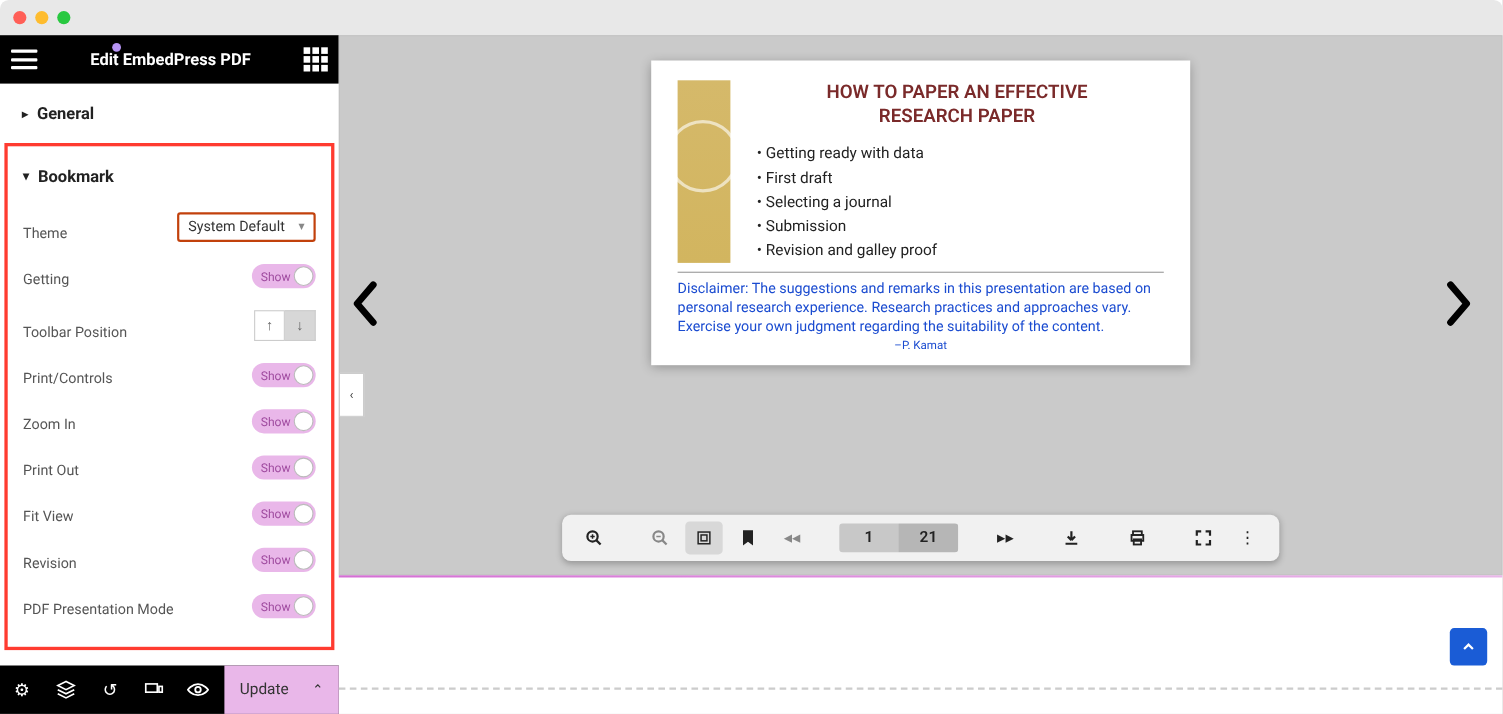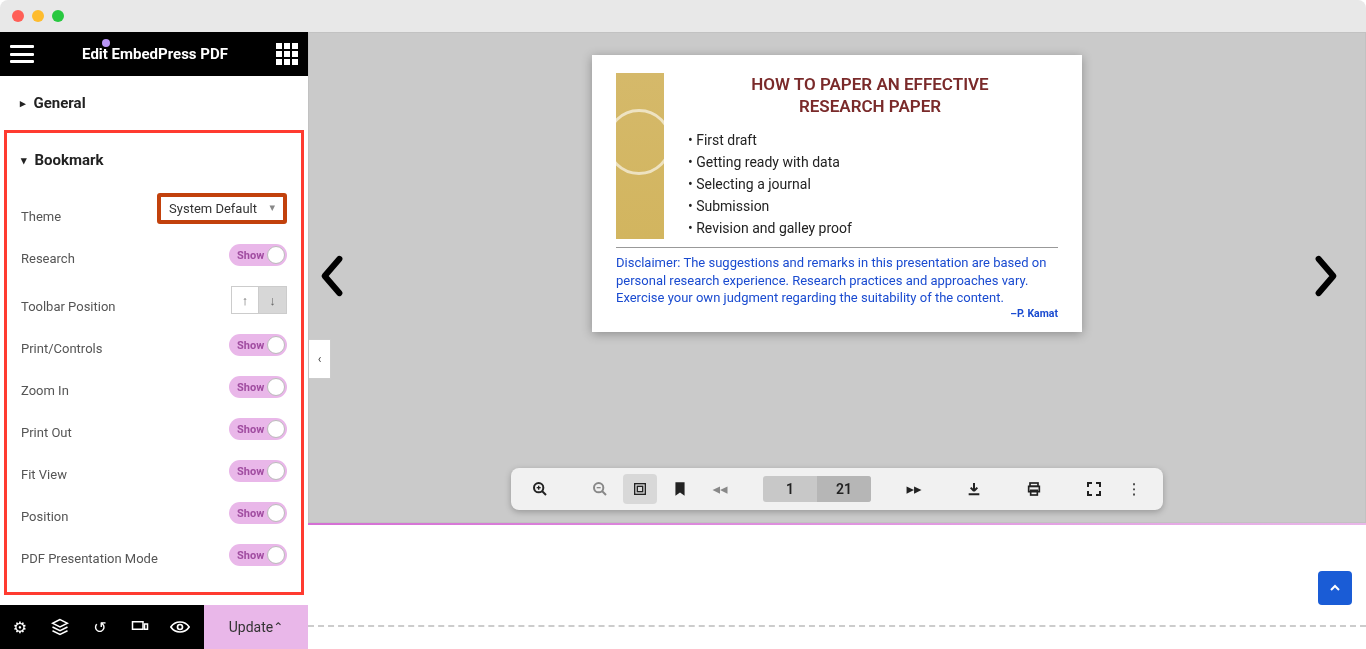--- a/index.html
+++ b/index.html
@@ -24,58 +24,58 @@
 
   .section-header { display: flex; align-items: center; gap: 8px; padding: 18px 20px; font-weight: 700; font-size: 15px; color: #222; cursor: pointer; }
   .section-header .caret { font-size: 11px; }
 
   .controls-box { border: 3px solid #ff3b30; margin: 0 4px; padding: 10px 14px 16px 14px; }
   .controls-box .section-header { padding: 8px 0 14px 0; }
 
   .row { display: flex; align-items: flex-end; justify-content: space-between; padding: 10px 0; font-size: 13px; color: #666; }
   .row label { color: #555; }
 
-  .select { border: 4px solid #c2410c; border-radius: 3px; padding: 4px 26px 4px 8px; font-size: 13px; color: #333; background: #fff; position: relative; cursor: pointer; }
+  .select { border: 2px solid #c2410c; border-radius: 3px; padding: 4px 26px 4px 8px; font-size: 13px; color: #333; background: #fff; position: relative; cursor: pointer; }
   .select::after { content: "▾"; position: absolute; right: 8px; color: #888; font-size: 11px; }
 
   .toggle { width: 58px; height: 22px; border-radius: 11px; background: #e9b7e9; position: relative; cursor: pointer; display: flex; align-items: center; }
-  .toggle .label { font-size: 11px; color: #a04ca0; padding-left: 8px; font-weight: 700; }
+  .toggle .label { font-size: 11px; color: #a04ca0; padding-left: 8px; font-weight: 400; }
   .toggle .knob { position: absolute; right: 2px; width: 18px; height: 18px; border-radius: 50%; background: #fff; border: 1px solid #bbb; }
 
   .pos-buttons { display: flex; }
   .pos-btn { width: 28px; height: 28px; border: 1px solid #ccc; display: flex; align-items: center; justify-content: center; cursor: pointer; background: #fff; }
   .pos-btn.active { background: #d7d7d7; }
   .pos-btn + .pos-btn { border-left: none; }
   .arrow-up::before { content: "↑"; }
   .arrow-down::before { content: "↓"; }
 
   
   .bottom-bar { position: absolute; bottom: 0; left: 0; width: 308px; height: 44px; background: #000; display: flex; align-items: center; }
   .bottom-bar .icon { width: 40px; display: flex; justify-content: center; align-items: center; color: #fff; cursor: pointer; font-size: 16px; }
-  .update-btn { margin-left: auto; width: 104px; height: 44px; background: #e9b7e9; display: flex; align-items: center; justify-content: center; padding: 0 14px; color: #333; font-size: 14px; cursor: pointer; }
+  .update-btn { margin-left: auto; width: 104px; height: 44px; background: #e9b7e9; display: flex; align-items: center; justify-content: space-between; padding: 0 14px; color: #333; font-size: 14px; cursor: pointer; }
   .update-btn .chev { font-size: 12px; }
 
   
   .viewer { position: absolute; top: 32px; left: 308px; right: 0; height: 491px; background: #cacaca; border: 1px solid #c2c2c2; }
   .nav-left, .nav-right { position: absolute; top: 50%; transform: translateY(-50%); cursor: pointer; }
   .nav-left { left: 8px; }
   .nav-right { right: 24px; }
   .nav-svg { width: 30px; height: 44px; }
 
   .slide { position: absolute; left: 50%; top: 22px; transform: translateX(-50%); width: 490px; background: #fff; box-shadow: 0 2px 10px rgba(0,0,0,.3); padding: 18px 24px 12px 24px; }
   .slide-inner { display: flex; gap: 18px; }
   .side-art { width: 48px; position: relative; background: linear-gradient(#d5b96a,#d2b55f); }
   .side-art::before { content: ""; position: absolute; top: 36px; left: -10px; width: 60px; height: 60px; border: 3px solid rgba(255,255,255,.6); border-radius: 50%; }
   .slide-content { flex: 1; }
   .slide-title { color: #7a2a2a; font-weight: 600; text-align: center; font-size: 17px; line-height: 1.3; margin-bottom: 12px; }
   .slide ul { list-style: none; padding: 0 0 0 6px; }
   .slide li { font-size: 14px; color: #222; padding: 3px 0; }
   .slide li::before { content: "• "; }
   .slide .disclaimer { border-top: 1px solid #999; margin-top: 8px; padding-top: 6px; font-size: 13px; color: #1a4bd0; line-height: 1.35; }
-  .slide .author { text-align: right; color: #1a4bd0; font-size: 10.5px; font-weight: bold; }
+  .slide .author { text-align: center; color: #1a4bd0; font-size: 10.5px; }
 
   .collapse-tab { position: absolute; top: 306px; left: 0; width: 22px; height: 40px; background: #fff; border: 1px solid #ccc; border-left: none; display: flex; align-items: center; justify-content: center; cursor: pointer; font-size: 12px; color: #444; }
 
   
   .pdf-toolbar { position: absolute; left: 50%; bottom: 12px; transform: translateX(-50%); height: 42px; background: #f1f1f1; border-radius: 8px; box-shadow: 0 2px 6px rgba(0,0,0,.25); display: flex; align-items: center; padding: 0 12px; gap: 6px; }
   .tb-btn { width: 34px; height: 30px; display: flex; align-items: center; justify-content: center; color: #222; cursor: pointer; border-radius: 4px; font-size: 15px; }
   .tb-btn.active { background: #d8d8d8; }
   .tb-sep { width: 14px; }
   .page-box { display: flex; background: #c8c8c8; border-radius: 3px; overflow: hidden; height: 26px; align-items: stretch; }
   .page-box span { display: flex; align-items: center; justify-content: center; width: 54px; font-size: 14px; font-weight: 600; color: #222; }
@@ -133,21 +133,21 @@
       <span class="caret">▾</span>
       <span>Bookmark</span>
     </div>
 
     <div class="row">
       <label>Theme</label>
       <div class="select"><span>System Default</span></div>
     </div>
 
     <div class="row">
-      <label>Research</label>
+      <label>Getting</label>
       <div class="toggle">
         <span class="label">Show</span>
           <span class="knob"></span>
       </div>
     </div>
 
     <div class="row">
       <label>Toolbar Position</label>
       <div class="pos-buttons">
         <div class="pos-btn arrow-up"></div>
@@ -181,21 +181,21 @@
 
     <div class="row">
       <label>Fit View</label>
       <div class="toggle">
         <span class="label">Show</span>
           <span class="knob"></span>
       </div>
     </div>
 
     <div class="row">
-      <label>Position</label>
+      <label>Revision</label>
       <div class="toggle">
         <span class="label">Show</span>
           <span class="knob"></span>
       </div>
     </div>
 
     <div class="row">
       <label>PDF Presentation Mode</label>
       <div class="toggle">
         <span class="label">Show</span>
@@ -249,22 +249,22 @@
 
   <div class="slide">
     <div class="slide-inner">
       <div class="side-art"></div>
       <div class="slide-content">
         <div class="slide-title">
           <span>HOW TO PAPER AN EFFECTIVE</span><br>
           <span>RESEARCH PAPER</span>
         </div>
         <ul>
+          <li>Getting ready with data</li>
           <li>First draft</li>
-          <li>Getting ready with data</li>
           <li>Selecting a journal</li>
           <li>Submission</li>
           <li>Revision and galley proof</li>
         </ul>
       </div>
     </div>
     <div class="disclaimer">Disclaimer: The suggestions and remarks in this presentation are based on personal research experience. Research practices and approaches vary. Exercise your own judgment regarding the suitability of the content.</div>
     <div class="author">–P. Kamat</div>
   </div>
 

